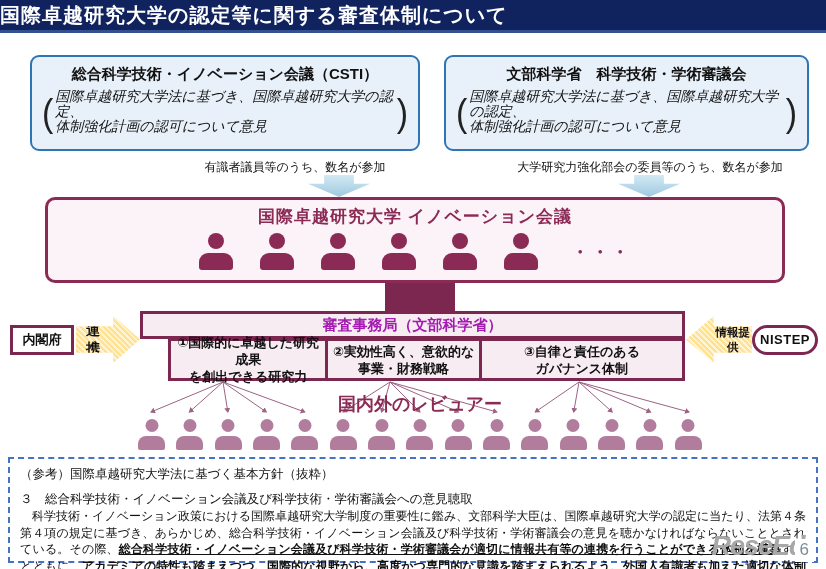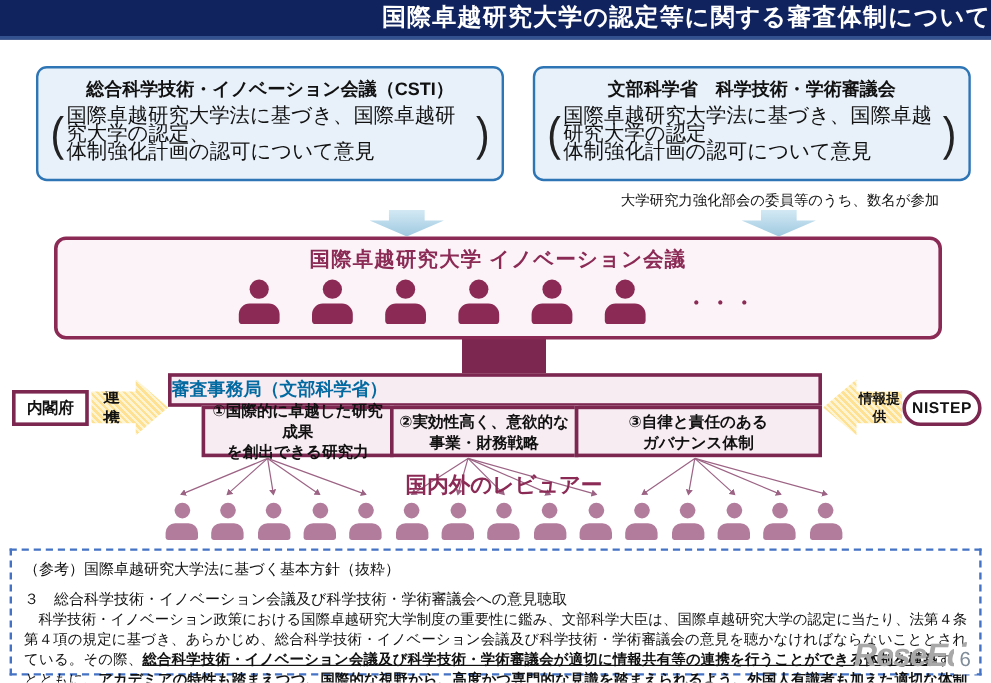--- a/index.html
+++ b/index.html
@@ -20,30 +20,30 @@
     --yellow-b:#fff4d2;
     --ref-border:#4472c4;
     --logo-gray:#a8a8a8;
   }
   *{margin:0;padding:0;box-sizing:border-box;}
   body{font-family:"Liberation Sans","DejaVu Sans",sans-serif;background:#fff;}
   .slide{position:relative;width:826px;height:569px;background:#ffffff;overflow:hidden;}
 
   .title-bar{position:absolute;left:0;top:0;width:826px;height:33px;background:var(--navy);
     border-bottom:3px solid var(--navy-edge);color:#fff;font-size:20px;font-weight:bold;
-    text-align:right;line-height:31px;letter-spacing:1px;}
+    text-align:left;line-height:31px;letter-spacing:1px;}
 
   .org-box{position:absolute;top:55px;height:96px;background:var(--blue-fill);
     border:2.5px solid var(--blue-border);border-radius:9px;padding:8px 10px 6px 10px;}
   .org-box.left{left:30px;width:390px;}
   .org-box.right{left:444px;width:365px;}
   .org-title{text-align:center;font-size:15px;font-weight:bold;color:#111;margin-bottom:5px;}
   .org-note{display:flex;align-items:center;justify-content:center;gap:2px;}
   .paren{font-size:34px;font-weight:300;color:#222;line-height:1;transform:scaleY(1.15);}
-  .note-text{font-size:17px;line-height:15px;color:#111;white-space:pre-line;}
+  .note-text{font-size:14px;line-height:15px;color:#111;white-space:pre-line;font-style:italic;}
 
   .flow-label{position:absolute;top:159px;width:360px;text-align:center;font-size:12px;color:#111;}
   .flow-label.left{left:115px;}
   .flow-label.right{left:470px;}
 
   .down-arrow{position:absolute;top:175px;width:62px;height:22px;
     background:linear-gradient(180deg,var(--arrow-blue-a),var(--arrow-blue-b));
     clip-path:polygon(26% 0,74% 0,74% 40%,100% 40%,50% 100%,0 40%,26% 40%);}
   .down-arrow.left{left:308px;}
   .down-arrow.right{left:618px;}
@@ -64,21 +64,21 @@
   .person.light{width:27px;height:31px;}
   .person.light::before{content:'';position:absolute;top:0;left:50%;transform:translateX(-50%);
     width:13px;height:13px;border-radius:50%;background:var(--person-light);}
   .person.light::after{content:'';position:absolute;bottom:0;left:0;width:27px;height:14px;
     border-radius:8px 8px 2px 2px;background:var(--person-light);}
 
   .connector{position:absolute;left:385px;top:280px;width:70px;height:34px;background:var(--maroon-dark);z-index:1;}
 
   .secretariat{position:absolute;left:140px;top:311px;width:545px;z-index:2;}
   .sec-header{border:3px solid var(--maroon-dark);background:var(--pink-fill);
-    font-size:15px;font-weight:bold;color:#0369a1;line-height:22px;height:28px;}
+    text-align:center;font-size:15px;font-weight:bold;color:#a21caf;line-height:22px;height:28px;}
   .sec-items{display:flex;margin-top:-1px;margin-left:28px;}
   .sec-item{border:3px solid var(--maroon-dark);background:var(--pink-fill);
     text-align:center;font-size:13px;font-weight:bold;color:#111;line-height:17px;
     white-space:pre-line;height:43px;display:flex;align-items:center;justify-content:center;}
   .sec-item.c1{width:167px;}
   .sec-item.c2{width:163px;margin-left:-3px;}
   .sec-item.c3{width:215px;margin-left:-3px;}
 
   .gov-box{position:absolute;background:#fff;border:3px solid var(--maroon-dark);
     font-size:13px;font-weight:bold;color:#111;text-align:center;z-index:3;}
@@ -135,20 +135,21 @@
   <div class="org-box right">
     <div class="org-title">文部科学省　科学技術・学術審議会</div>
     <div class="org-note">
       <span class="paren">(</span>
       <span class="note-text">国際卓越研究大学法に基づき、国際卓越研究大学の認定、
 体制強化計画の認可について意見</span>
       <span class="paren">)</span>
     </div>
   </div>
 
+  <div class="flow-label left">有識者議員等のうち、数名が参加</div>
   <div class="flow-label right">大学研究力強化部会の委員等のうち、数名が参加</div>
   <div class="down-arrow left"></div>
   <div class="down-arrow right"></div>
 
   <div class="advisory">
     <div class="advisory-title">国際卓越研究大学 イノベーション会議</div>
     <div class="advisory-row">
       <span style="display:flex;gap:27px;">
           <span class="person dark"></span>
           <span class="person dark"></span>

